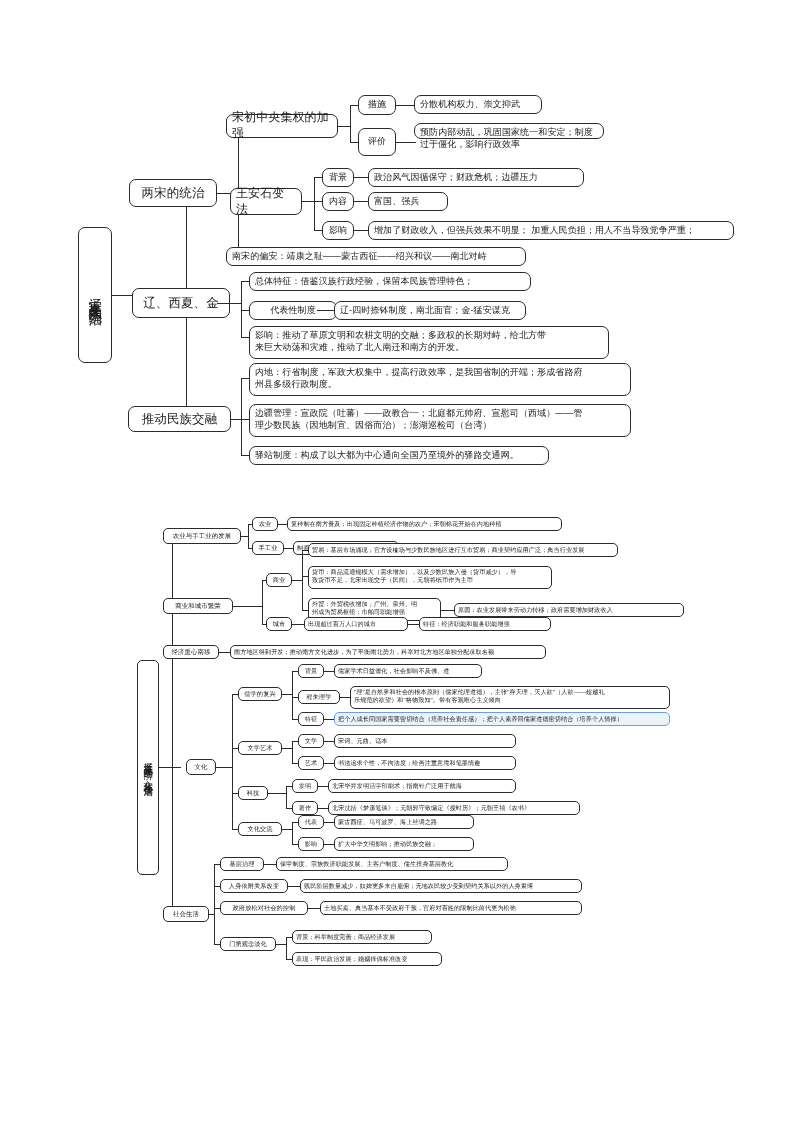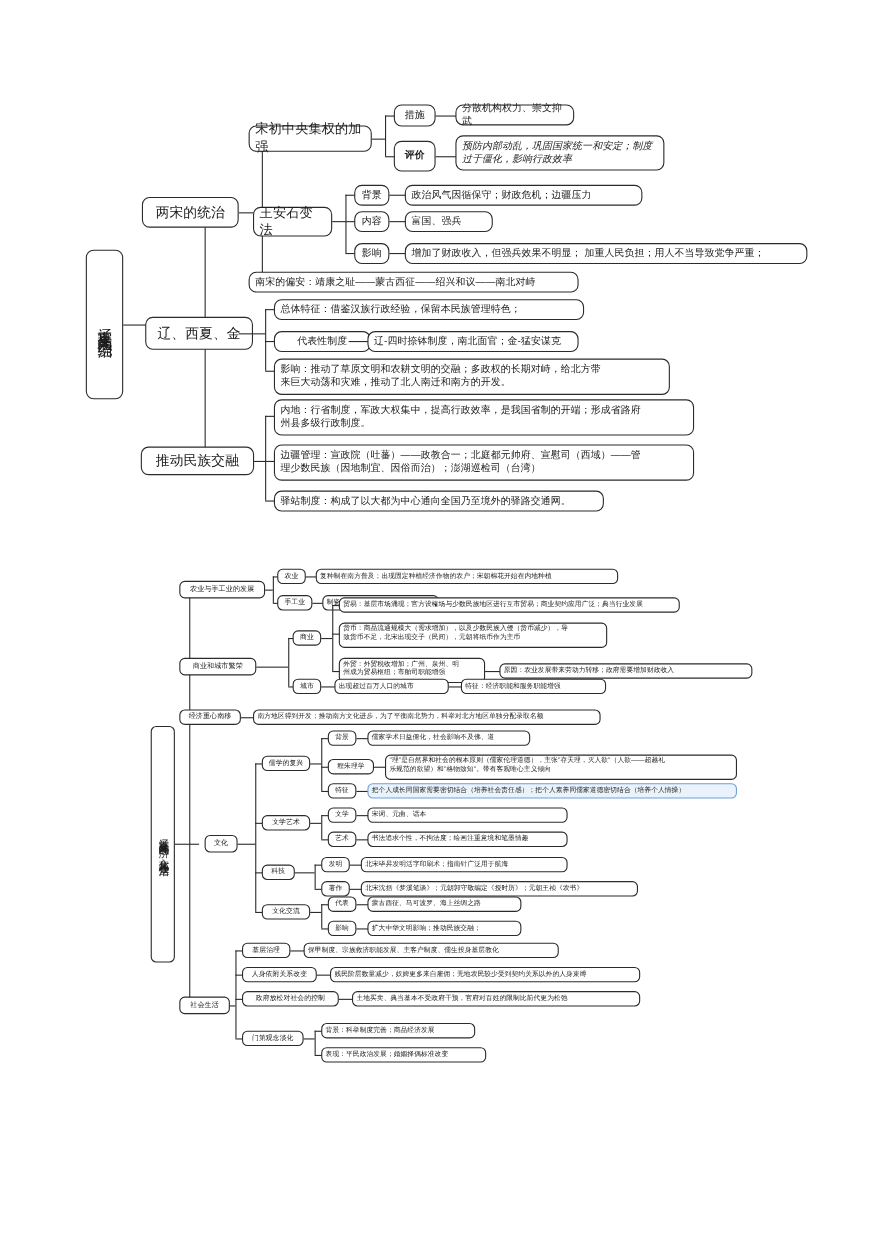--- a/index.html
+++ b/index.html
@@ -83,27 +83,27 @@
     <div class="node lvl2" style="left:226px;top:114px;width:112px;height:24px;justify-content:center;">宋初中央集权的加强</div>
     <div class="node lvl2" style="left:230px;top:188px;width:72px;height:27px;justify-content:center;">王安石变法</div>
     <div class="node leaf" style="left:226px;top:247px;width:300px;height:19px;">南宋的偏安：靖康之耻——蒙古西征——绍兴和议——南北对峙</div>
 
     <div class="ln v" style="left:350px;top:105px;height:37px;"></div>
     <div class="ln h" style="left:338px;top:126px;width:12px;"></div>
     <div class="ln h" style="left:350px;top:105px;width:10px;"></div>
     <div class="ln h" style="left:350px;top:142px;width:10px;"></div>
 
     <div class="node lvl3" style="left:358px;top:95px;width:38px;height:20px;justify-content:center;">措施</div>
-    <div class="node lvl3" style="left:358px;top:128px;width:38px;height:28px;justify-content:center;font-weight:bold;">评价</div>
+    <div class="node lvl3" style="left:358px;top:128px;width:38px;height:28px;justify-content:center;">评价</div>
 
     <div class="ln h" style="left:396px;top:105px;width:20px;"></div>
     <div class="ln h" style="left:396px;top:142px;width:20px;"></div>
 
-    <div class="node leaf" style="left:414px;top:95px;width:108px;height:19px;">分散机构权力、崇文抑武</div>
-    <div class="node leaf" style="left:414px;top:123px;width:190px;height:32px;align-items:flex-start;padding-top:3px;font-style:italic;">预防内部动乱，巩固国家统一和安定；制度
+    <div class="node leaf" style="left:414px;top:95px;width:128px;height:19px;">分散机构权力、崇文抑武</div>
+    <div class="node leaf" style="left:414px;top:123px;width:190px;height:16px;align-items:flex-start;padding-top:3px;">预防内部动乱，巩固国家统一和安定；制度
 过于僵化，影响行政效率</div>
 
     <div class="ln v" style="left:314px;top:177px;height:53px;"></div>
     <div class="ln h" style="left:302px;top:201px;width:12px;"></div>
     <div class="ln h" style="left:314px;top:177px;width:10px;"></div>
     <div class="ln h" style="left:314px;top:201px;width:10px;"></div>
     <div class="ln h" style="left:314px;top:230px;width:10px;"></div>
 
     <div class="node lvl3" style="left:322px;top:168px;width:32px;height:19px;justify-content:center;">背景</div>
     <div class="node lvl3" style="left:322px;top:192px;width:32px;height:19px;justify-content:center;">内容</div>

